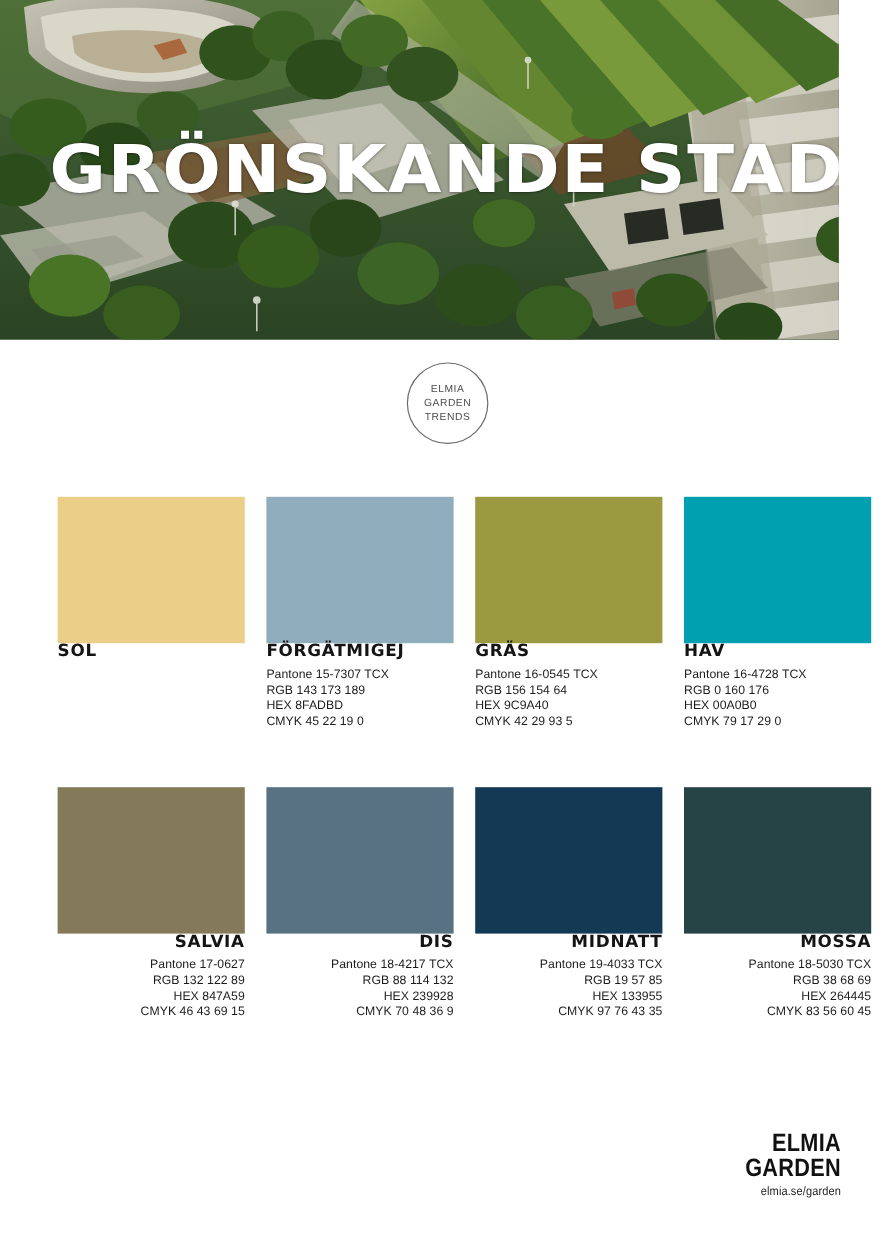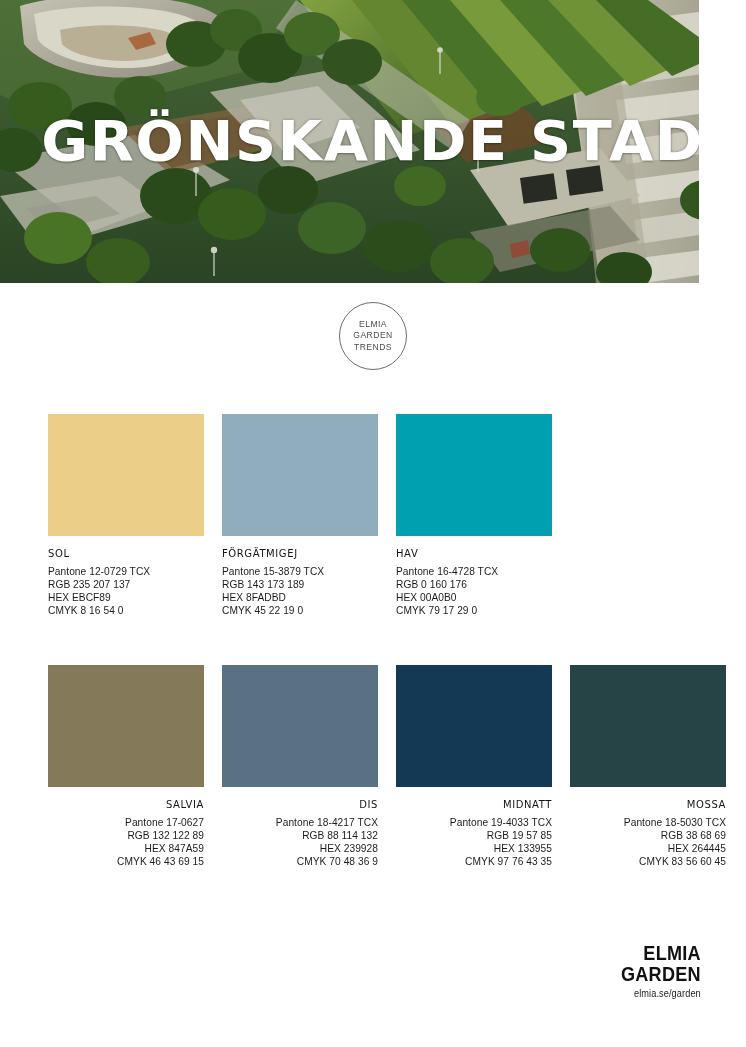--- a/index.html
+++ b/index.html
@@ -59,25 +59,24 @@
   .grid{
     position:absolute;left:48px;top:414px;width:654px;
   }
   .row{display:flex;gap:0;}
   .row + .row{margin-top:48px;text-align:right;}
   .cell{width:156px;margin-right:18px;}
   .cell:last-child{margin-right:0;}
   .chip{width:156px;height:122px;display:block;}
   .cell-name{
     font-family:"DejaVu Sans", sans-serif;
-    font-weight:400;
-    font-size:10px;
+    font-weight:700;
+    font-size:14px;
     letter-spacing:.6px;
     color:#141414;
-    margin-top:13px;
     line-height:1;
     white-space:nowrap;
   }
   .cell-lines{margin-top:6px;}
   .cell-lines div{
     font-family:"Liberation Sans", sans-serif;
     font-size:10.2px;
     line-height:13px;
     color:#1c1c1c;
     letter-spacing:.05px;
@@ -231,39 +230,43 @@
       <div>TRENDS</div>
     </div>
   </div>
 
   <div class="grid">
 
     <div class="row">
       <div class="cell">
         <div class="chip" style="background:#EBCF89;"></div>
         <div class="cell-name">SOL</div>
-        <div class="cell-lines">
-          <div>Pantone 12-0729 TCX</div>
-          <div>RGB 235 207 137</div>
-          <div>HEX EBCF89</div>
-          <div>CMYK 8 16 54 0</div>
-        </div>
       </div>
 
       <div class="cell">
         <div class="chip" style="background:#8FADBD;"></div>
         <div class="cell-name">FÖRGÄTMIGEJ</div>
         <div class="cell-lines">
-          <div>Pantone 15-3879 TCX</div>
+          <div>Pantone 15-7307 TCX</div>
           <div>RGB 143 173 189</div>
           <div>HEX 8FADBD</div>
           <div>CMYK 45 22 19 0</div>
         </div>
       </div>
 
+      <div class="cell">
+        <div class="chip" style="background:#9C9A40;"></div>
+        <div class="cell-name">GRÄS</div>
+        <div class="cell-lines">
+          <div>Pantone 16-0545 TCX</div>
+          <div>RGB 156 154 64</div>
+          <div>HEX 9C9A40</div>
+          <div>CMYK 42 29 93 5</div>
+        </div>
+      </div>
 
       <div class="cell">
         <div class="chip" style="background:#00A0B0;"></div>
         <div class="cell-name">HAV</div>
         <div class="cell-lines">
           <div>Pantone 16-4728 TCX</div>
           <div>RGB 0 160 176</div>
           <div>HEX 00A0B0</div>
           <div>CMYK 79 17 29 0</div>
         </div>

